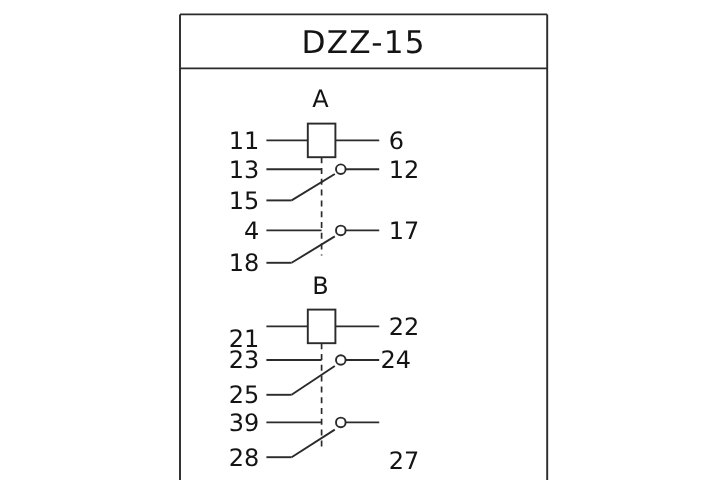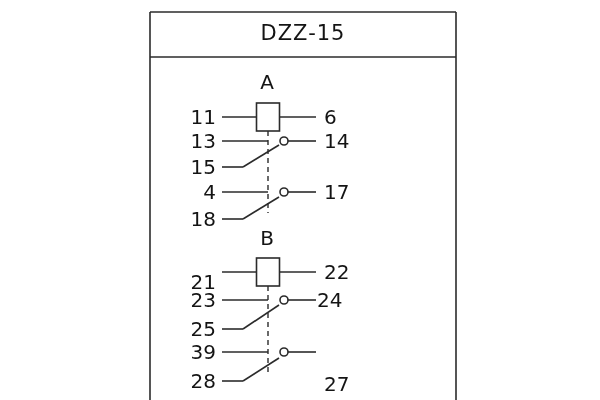--- a/index.html
+++ b/index.html
@@ -16,21 +16,21 @@
     stroke:#2b2b2b;
     stroke-width:1.6;
     fill:none;
   }
   svg.schematic circle{fill:#ffffff;}
   svg.schematic .dashed{stroke-dasharray:5 4;stroke-width:1.4;}
   .title{
     position:absolute;
     left:150px;top:21px;width:306px;height:28px;
     text-align:center;
-    font-size:21px;
+    font-size:26px;
     letter-spacing:1px;
   }
   .lbl{
     position:absolute;
     font-size:20px;
     line-height:24px;
     white-space:nowrap;
   }
   .lnum{width:34px;text-align:right;}
   .rnum{text-align:left;}
@@ -100,21 +100,21 @@
   <div class="lbl seclbl" style="left:255px;top:70px;">A</div>
   <div class="lbl seclbl" style="left:255px;top:226px;">B</div>
 
   <div class="lbl lnum" style="left:182px;top:105px;">11</div>
   <div class="lbl lnum" style="left:182px;top:129px;">13</div>
   <div class="lbl lnum" style="left:182px;top:155px;">15</div>
   <div class="lbl lnum" style="left:182px;top:180px;">4</div>
   <div class="lbl lnum" style="left:182px;top:207px;">18</div>
 
   <div class="lbl rnum" style="left:324px;top:105px;">6</div>
-  <div class="lbl rnum" style="left:324px;top:129px;">14</div>
+  <div class="lbl rnum" style="left:324px;top:129px;">12</div>
   <div class="lbl rnum" style="left:324px;top:180px;">17</div>
 
   <div class="lbl lnum" style="left:182px;top:270px;">21</div>
   <div class="lbl lnum" style="left:182px;top:288px;">23</div>
   <div class="lbl lnum" style="left:182px;top:317px;">25</div>
   <div class="lbl lnum" style="left:182px;top:340px;">39</div>
   <div class="lbl lnum" style="left:182px;top:369px;">28</div>
 
   <div class="lbl rnum" style="left:324px;top:260px;">22</div>
   <div class="lbl rnum" style="left:317px;top:288px;">24</div>

